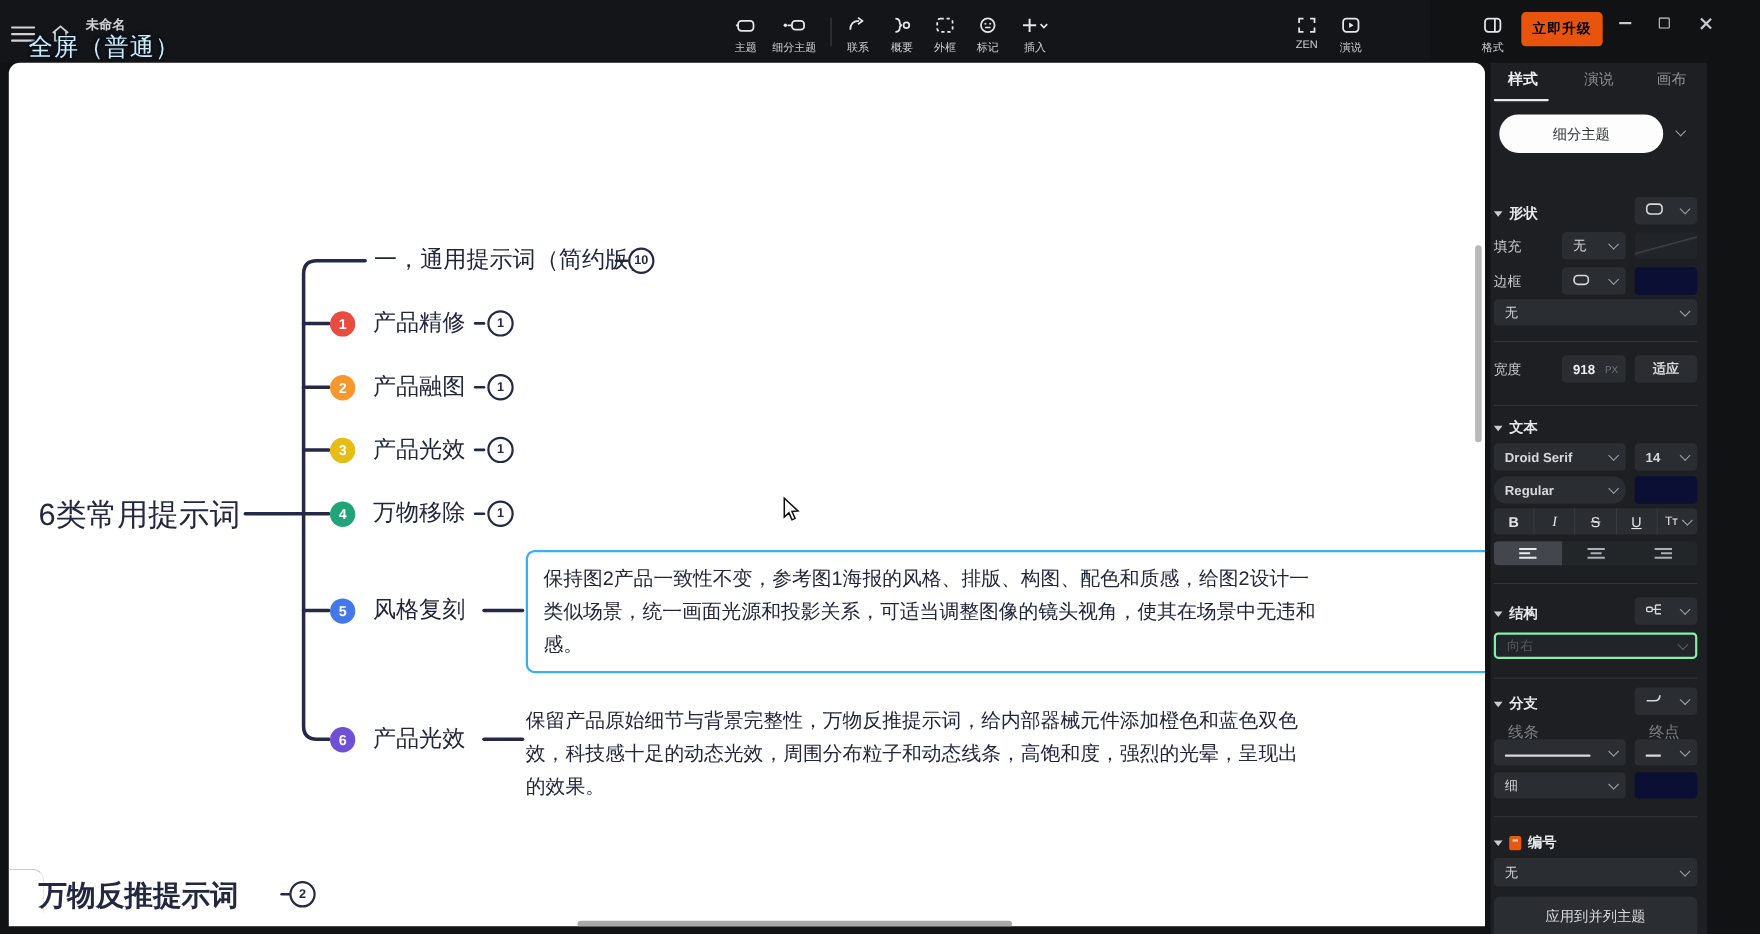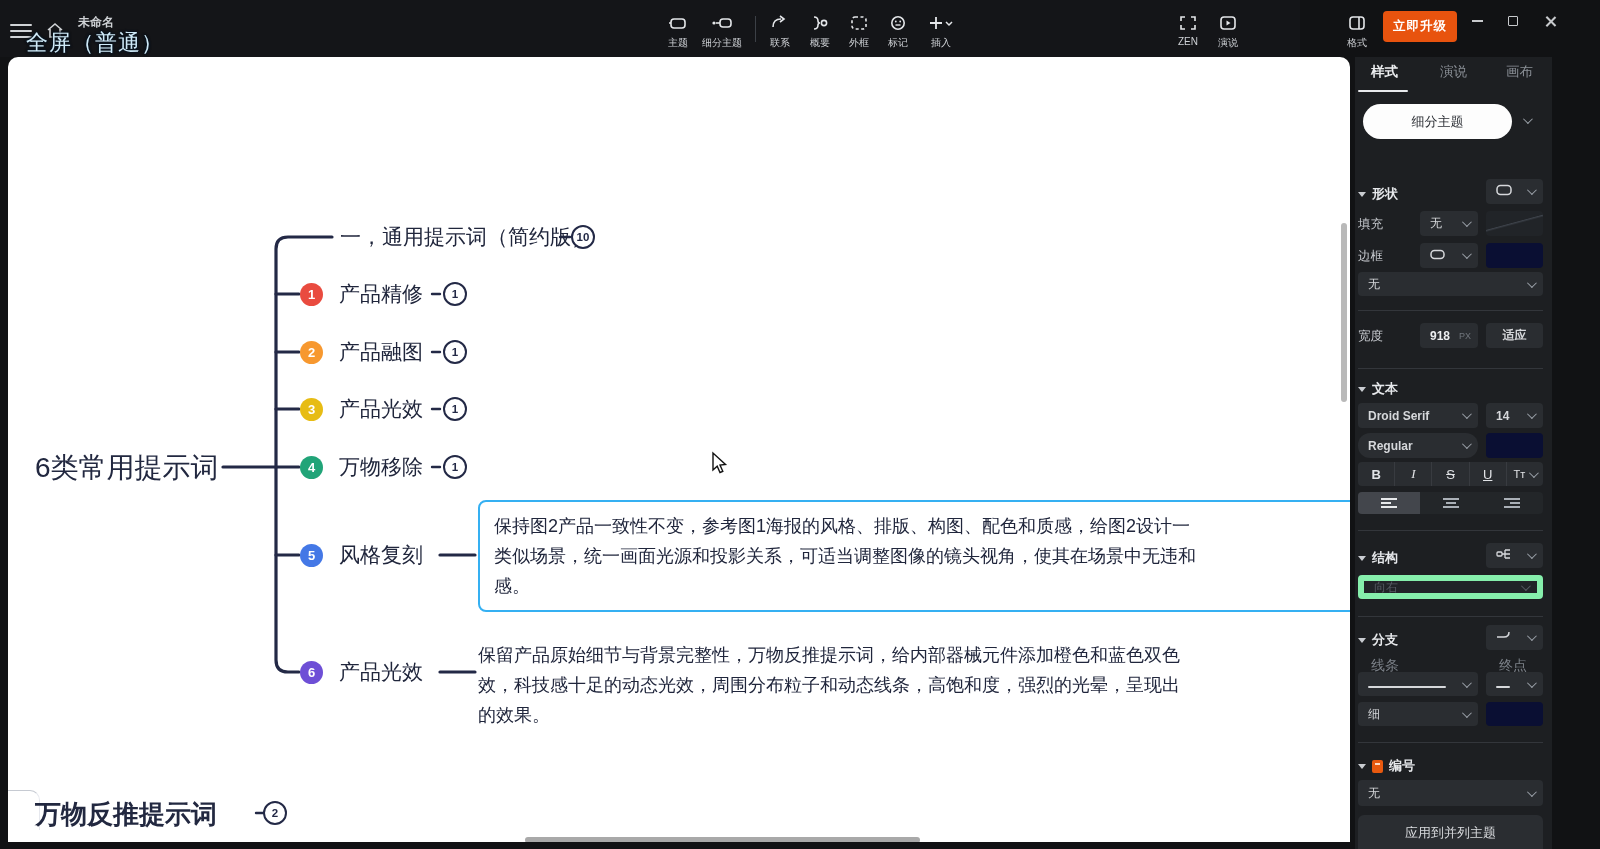--- a/index.html
+++ b/index.html
@@ -11,21 +11,21 @@
   .topbar { position:absolute; left:0; top:0; width:1300px; height:57px; background:#141518; }
   .hamburger { position:absolute; left:10px; top:24px; width:22px; height:14px; cursor:pointer; }
   .hamburger i { display:block; height:2px; background:#d0d3d6; margin-bottom:4px; border-radius:1px; }
   .homeicon { position:absolute; left:46px; top:22px; color:#d0d3d6; }
   .doc-title { position:absolute; left:78px; top:14px; font-size:12px; font-weight:bold; color:#cfd2d5; }
   .tb-item { position:absolute; top:12px; width:64px; text-align:center; color:#d8dadd; cursor:pointer; }
   .tb-item .ic { display:flex; justify-content:center; align-items:center; height:22px; color:#e4e6e9; }
   .tb-item .lb { font-size:10px; margin-top:2px; color:#cfd2d6; white-space:nowrap; }
   .tb-divider { position:absolute; left:755px; top:16px; width:1px; height:26px; background:#3c4046; }
   .upgrade-btn { position:absolute; left:1383px; top:11px; width:74px; height:31px; background:#e8530e;
-                 border-radius:4px; color:#ffffff; font-size:12.5px; font-weight:bold; display:flex;
+                 border-radius:4px; color:#000000; font-size:12.5px; font-weight:bold; display:flex;
                  align-items:center; justify-content:center; letter-spacing:1px; cursor:pointer; }
   .winbtn { position:absolute; top:10px; width:26px; height:22px; display:flex; align-items:center; justify-content:center; cursor:pointer; }
   .wb-min { left:1464px; } .wb-max { left:1500px; } .wb-close { left:1538px; }
   .wb-min i { width:11px; height:2px; background:#c8cacd; display:block; }
   .wb-max i { width:10px; height:10px; border:1.5px solid #c8cacd; display:block; border-radius:1px; }
   .wb-close i { position:relative; width:12px; height:12px; display:block; }
   .wb-close i::before,.wb-close i::after { content:""; position:absolute; left:5px; top:0; width:1.6px; height:13px; background:#c8cacd; }
   .wb-close i::before { transform:rotate(45deg);} .wb-close i::after { transform:rotate(-45deg);}
 
   
@@ -66,21 +66,21 @@
           transform:rotate(45deg) translateY(-2px); }
   .pill-chev { position:absolute; left:168px; top:60px; }
   .sec-head { position:absolute; font-size:13px; font-weight:600; color:#e6e8eb; display:flex; align-items:center; gap:6px; }
   .tri { width:0; height:0; border-left:4px solid transparent; border-right:4px solid transparent; border-top:5px solid #c9ccd1; }
   .plabel { position:absolute; font-size:12.5px; color:#c9ccd1; }
   .smlabel { position:absolute; font-size:14px; color:#7b8088;margin-left:13px; }
   .ctl { position:absolute; background:#2a2d31; border-radius:4px; display:flex; align-items:center;
          color:#d6d8db; font-size:12px; cursor:pointer; }
   .ctl .val { flex:1; padding-left:10px; white-space:nowrap; overflow:hidden; }
   .ctl .chev { margin-right:9px; flex:none; }
-  .ctl.disabled { background:#212428; border:6px solid #86efac; color:#565b63; }
+  .ctl.disabled { background:#212428; border:2px solid #86efac; color:#565b63; }
   .ctl.disabled .chev { border-color:#565b63; }
   .swatch { position:absolute; background:#0a0f33; border-radius:4px; cursor:pointer; }
   .swatch-none { position:absolute; background:#212428; border-radius:4px; cursor:pointer;
                  background-image:linear-gradient(165deg, transparent 46%, #3d424a 48%, transparent 53%); }
   .pdivider { position:absolute; left:3px; width:185px; height:1px; background:#33363b; }
   .fmt-bar { position:absolute; left:3px; width:185px; height:24px; background:#2a2d31; border-radius:4px; display:flex; }
   .fmt-cell { flex:1; display:flex; align-items:center; justify-content:center; color:#e2e4e7; font-size:13px;
               border-right:1px solid #383b40; cursor:pointer; }
   .fmt-cell:last-child { border-right:none; }
   .align-bar { position:absolute; left:3px; width:185px; height:22px; display:flex; border-radius:4px; overflow:hidden; background:#232629; }

